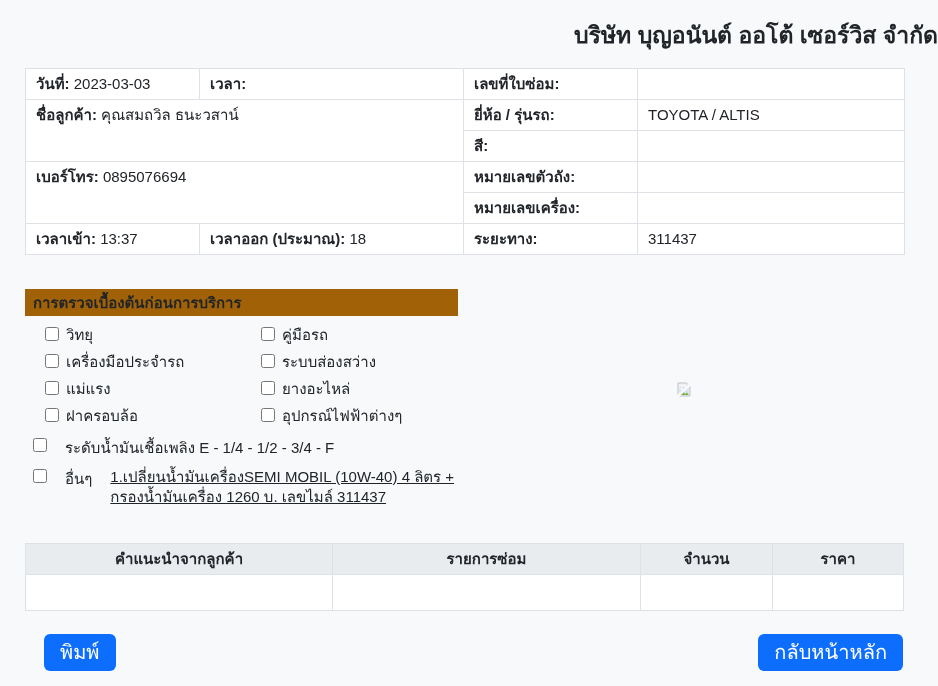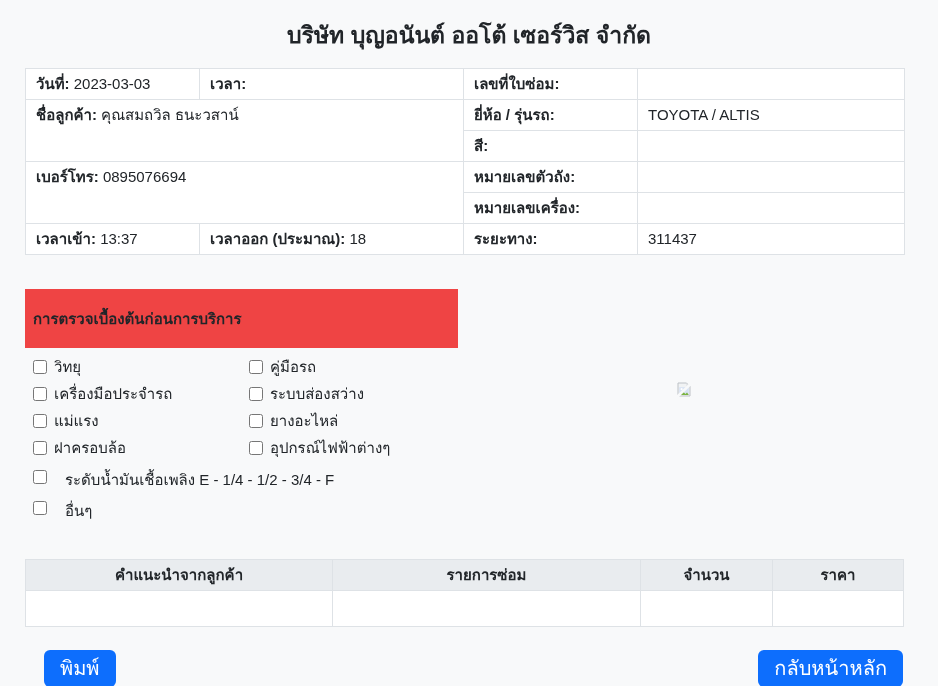--- a/index.html
+++ b/index.html
@@ -11,21 +11,21 @@
   }
   .page {
     position: relative;
     width: 938px;
     height: 686px;
     background: #f8f9fa;
     overflow: hidden;
   }
   .page-title {
     padding-top: 17px;
-    text-align: center;
+    text-align: right;
     font-size: 23px;
     font-weight: 700;
     color: #212529;
   }
 
   
   table.info-table {
     border-collapse: collapse;
     margin: 15px 0 0 25px;
     width: 879px;
@@ -41,36 +41,36 @@
     line-height: 20px;
   }
   .lbl { font-weight: 700; }
 
   
   .checklist {
     margin: 34px 0 0 25px;
     width: 433px;
   }
   .checklist-header {
-    background: #ef4444;
+    background: #a16207;
     font-weight: 700;
-    padding: 20px 8px;
+    padding: 4px 8px;
     line-height: 19px;
     margin-top: 28px;
   }
   .checklist-grid {
     display: grid;
     grid-template-columns: 216px 217px;
     padding: 5px 0 0 8px;
   }
   .check-item {
     display: flex;
-    align-items: flex-end;
+    align-items: flex-start;
     gap: 7px;
-    margin: 6px 0;
+    margin: 6px 12px;
     line-height: 15px;
   }
   .check-item input[type="checkbox"] { width: 14px; height: 14px; flex: 0 0 14px; }
   .check-row {
     display: flex;
     align-items: flex-start;
     gap: 18px;
     margin: 7px 0 0 8px;
   }
   .check-row input[type="checkbox"] { width: 14px; height: 14px; flex: 0 0 14px; margin-top: 2px; }
@@ -213,20 +213,21 @@
         <span>อุปกรณ์ไฟฟ้าต่างๆ</span>
       </label>
     </div>
     <label class="check-row">
       <input type="checkbox" style="">
       <span>ระดับน้ำมันเชื้อเพลิง E - 1/4 - 1/2 - 3/4 - F</span>
     </label>
     <label class="check-row">
       <input type="checkbox" style="">
       <span>อื่นๆ</span>
+      <span class="other-note">1.เปลี่ยนน้ำมันเครื่องSEMI MOBIL (10W-40) 4 ลิตร + กรองน้ำมันเครื่อง 1260 บ. เลขไมล์ 311437</span>
     </label>
   </div>
 
   <span class="broken-img">
     <svg width="17" height="19" viewBox="0 0 17 19" xmlns="http://www.w3.org/2000/svg">
       <path d="M2 3 h8.5 l3.5 3.5 V16 H2 Z" fill="#f1f3f4" stroke="#bdc1c6" stroke-width="1"></path>
       <path d="M10.5 3 l3.5 3.5 h-3.5 Z" fill="#dadce0"></path>
       <rect x="3.2" y="7.2" width="9.6" height="7.8" fill="#d7e3f4"></rect>
       <circle cx="5.6" cy="9.2" r="1.1" fill="#ffffff"></circle>
       <path d="M3.2 15 l3.4 -3.8 2.9 2.8 1.5 -1.5 1.8 2.5 z" fill="#7cb342"></path>

